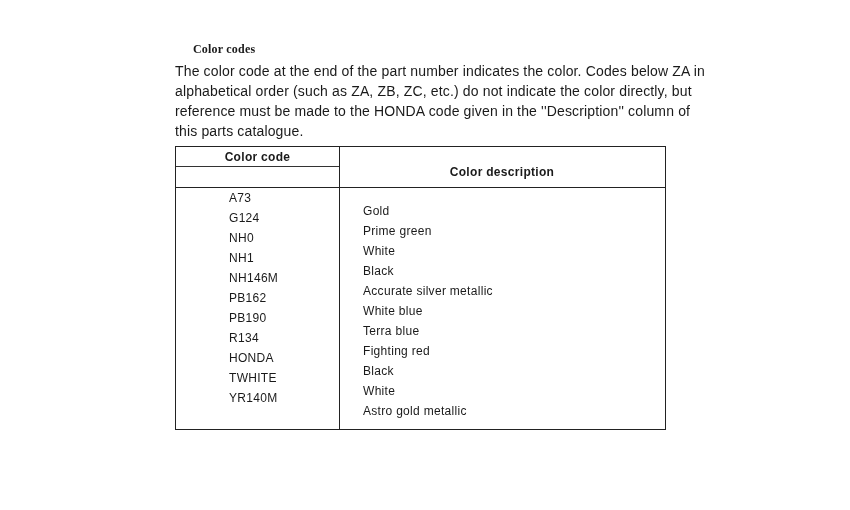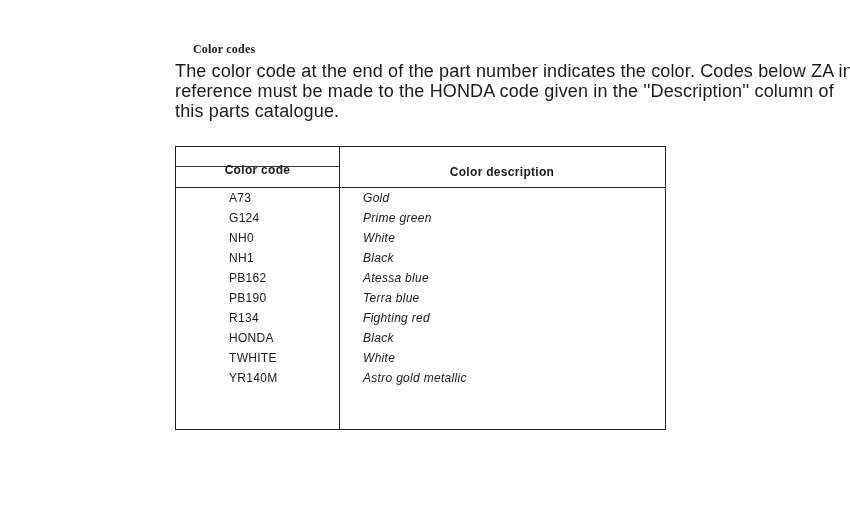--- a/index.html
+++ b/index.html
@@ -22,21 +22,21 @@
       font-size: 12px;
       font-weight: bold;
       letter-spacing: 0.2px;
       font-family: Liberation Serif, serif;
     }
     .para {
       position: absolute;
       left: 175px;
       top: 61px;
       width: 500px;
-      font-size: 18px;
+      font-size: 14px;
       line-height: 20px;
       letter-spacing: 0.15px;
     }
     .para span { display: block; white-space: nowrap; }
     .table {
       position: absolute;
       left: 175px;
       top: 146px;
       width: 491px;
       height: 284px;
@@ -64,21 +64,21 @@
       top: 40px;
       border-top: 1.5px solid #222;
     }
     .hcell {
       position: absolute;
       font-size: 12px;
       font-weight: bold;
       text-align: center;
       letter-spacing: 0.3px;
     }
-    .h-color-code { left: 0; width: 163px; top: 16px; }
+    .h-color-code { left: 0; width: 163px; top: 3px; }
     .h-honda-code { left: 0; width: 163px; top: 23px; }
     .h-desc { left: 163px; right: 0; top: 18px; }
     .rows {
       position: absolute;
       left: 0;
       right: 0;
       top: 44px;
     }
     .row {
       height: 20px;
@@ -88,31 +88,31 @@
       text-align: center;
     }
     .row .code {
       position: absolute;
       left: 53px;
       top: 0;
     }
     .row .desc {
       position: absolute;
       left: 187px;
-      top: 0;
-      font-style: italic;
+      top: 13px;
     }
   </style>
 </head>
 <body>
 
 <div class="heading">Color codes</div>
 
 <div class="para">
   <span>The color code at the end of the part number indicates the color. Codes below ZA in</span>
+  <span>alphabetical order (such as ZA, ZB, ZC, etc.) do not indicate the color directly, but</span>
   <span>reference must be made to the HONDA code given in the ''Description'' column of</span>
   <span>this parts catalogue.</span>
 </div>
 
 <div class="table">
   <div class="vdiv"></div>
   <div class="hdr-mid"></div>
   <div class="hdr-bot"></div>
 
   <div class="hcell h-color-code">Color code</div>
@@ -129,22 +129,26 @@
       </div>
     <div class="row">
         <span class="code">NH0</span>
         <span class="desc">White</span>
       </div>
     <div class="row">
         <span class="code">NH1</span>
         <span class="desc">Black</span>
       </div>
     <div class="row">
+        <span class="code">NH146M</span>
+        <span class="desc">Accurate silver metallic</span>
+      </div>
+    <div class="row">
         <span class="code">PB162</span>
-        <span class="desc">Atessa blue</span>
+        <span class="desc">White blue</span>
       </div>
     <div class="row">
         <span class="code">PB190</span>
         <span class="desc">Terra blue</span>
       </div>
     <div class="row">
         <span class="code">R134</span>
         <span class="desc">Fighting red</span>
       </div>
     <div class="row">

